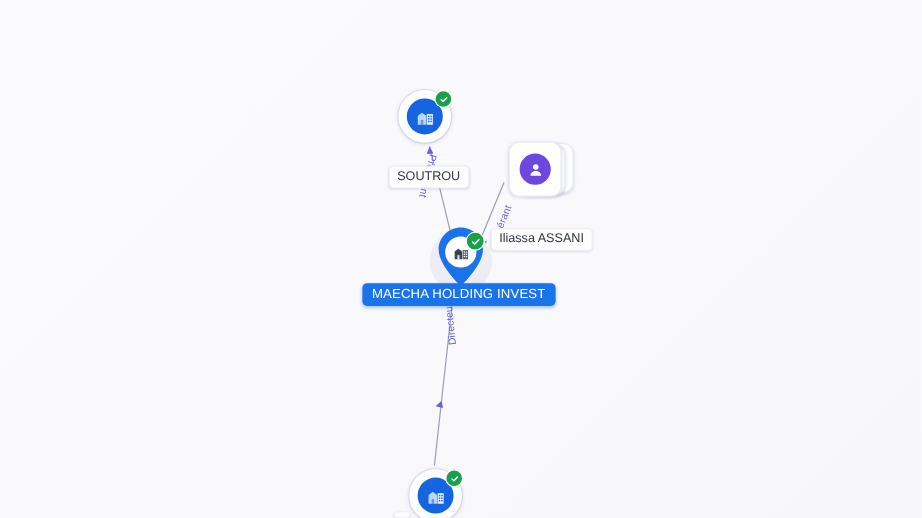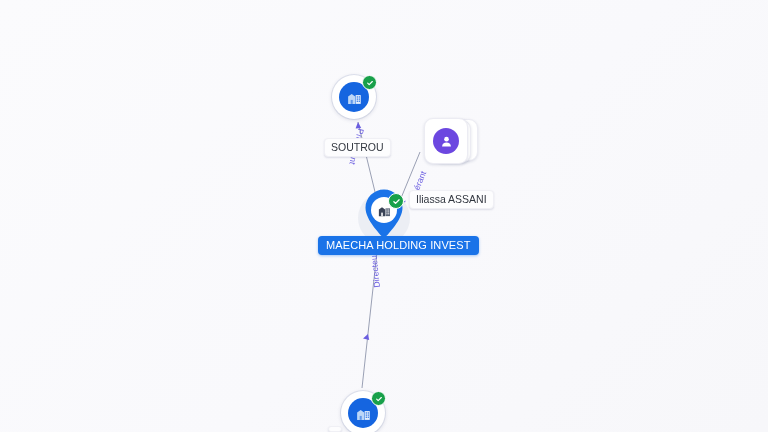--- a/index.html
+++ b/index.html
@@ -153,21 +153,21 @@
           <rect x="17.9" y="16.4" width="1.7" height="1.7" fill="#ffffff"></rect>
           <rect x="6.6" y="15.4" width="2.9" height="5.6" fill="#ffffff" opacity=".85"></rect>
         </svg>
       </div>
       <div class="badge" style="left:32px;top:5px;width:14px;height:14px;">
         <svg width="9" height="9" viewBox="0 0 24 24">
           <path d="M5 12.5l4.5 4.5L19 7.5" stroke="#fff" stroke-width="3.4" fill="none" stroke-linecap="round" stroke-linejoin="round"></path>
         </svg>
       </div>
     </div>
-    <div class="lbl primary" style="left:318px;top:236px;text-align:right;">MAECHA HOLDING INVEST</div>
+    <div class="lbl primary" style="left:302px;top:236px;text-align:right;">MAECHA HOLDING INVEST</div>
   </div>
 
   <div class="node">
     <div class="disc" style="left:341px;top:391px;">
       <div class="inner">
         <svg width="17" height="17" viewBox="0 0 24 24">
           <path d="M3 21V10.5l5-3.6 5 3.6V21H3z" fill="#bcd6f7"></path>
           <path d="M13.6 21V8.6h7.2V21h-7.2z" fill="#e7f0fd"></path>
           <rect x="15.1" y="10.4" width="1.7" height="1.7" fill="#1565e0"></rect>
           <rect x="17.9" y="10.4" width="1.7" height="1.7" fill="#1565e0"></rect>

